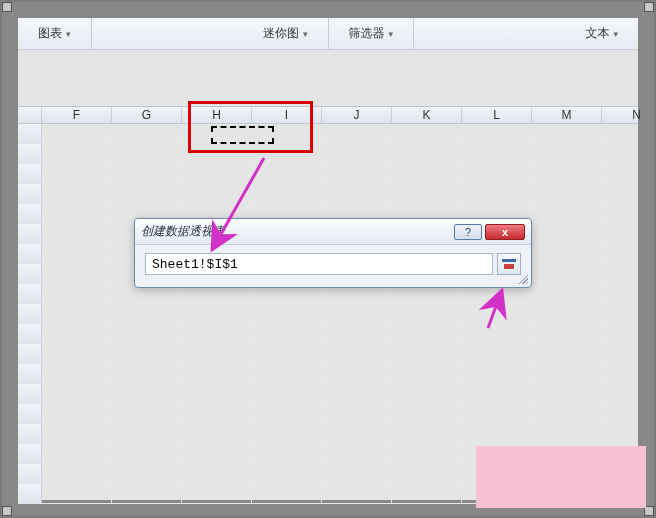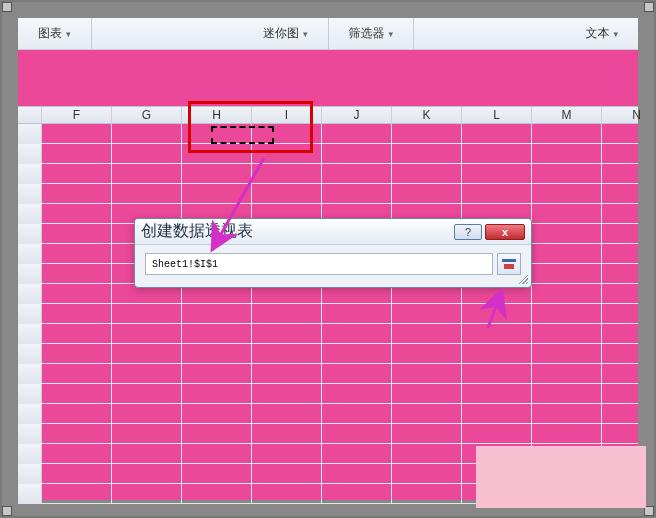--- a/index.html
+++ b/index.html
@@ -23,21 +23,21 @@
     border: 1px solid #555;
   }
   .ch-tl { left: 0; top: 0; }
   .ch-tr { right: 0; top: 0; }
   .ch-bl { left: 0; bottom: 0; }
   .ch-br { right: 0; bottom: 0; }
 
   .white-area {
     position: absolute;
     left: 16px; top: 16px; right: 16px; bottom: 16px;
-    background: #ec4899;
+    background: #e5e5e5;
   }
 
   
   .ribbon {
     position: absolute;
     left: 0; right: 0; top: 0;
     height: 32px;
     display: flex;
     align-items: center;
     background: linear-gradient(#f4f7fb, #e6ecf4);
@@ -142,23 +142,24 @@
     height: 26px;
     background: linear-gradient(#fdfeff, #e3ebf5);
     border-bottom: 1px solid #c3cedb;
     border-radius: 4px 4px 0 0;
     display: flex;
     align-items: center;
     padding: 0 6px;
     position: relative;
   }
   .dlg-title {
-    font-size: 16px;
+    font-size: 12px;
     color: #1f2d3d;
     flex: 1;
+    font-style: italic;
   }
   .winbtn {
     width: 28px; height: 16px;
     margin-left: 3px;
     border: 1px solid #5a7aa0;
     border-radius: 2px;
     display: flex;
     align-items: center;
     justify-content: center;
     font-size: 11px;
@@ -179,21 +180,21 @@
     display: flex;
     align-items: center;
     gap: 4px;
   }
   .ref-input {
     flex: 1;
     height: 22px;
     border: 1px solid #a7b6c9;
     background: #fff;
     font-family: "Courier New", monospace;
-    font-size: 10px;
+    font-size: 13px;
     padding: 0 6px;
     color: #000;
   }
   .expand-btn {
     width: 24px; height: 22px;
     border: 1px solid #9fb0c4;
     background: linear-gradient(#f7faff,#dde6f1);
     display: flex;
     align-items: center;
     justify-content: center;

